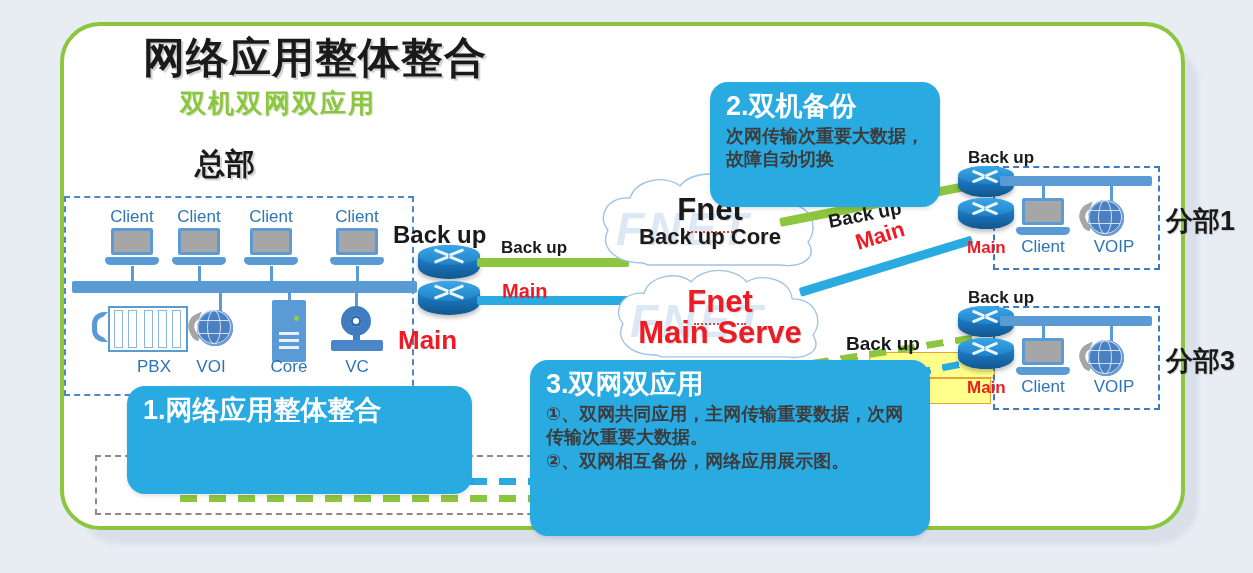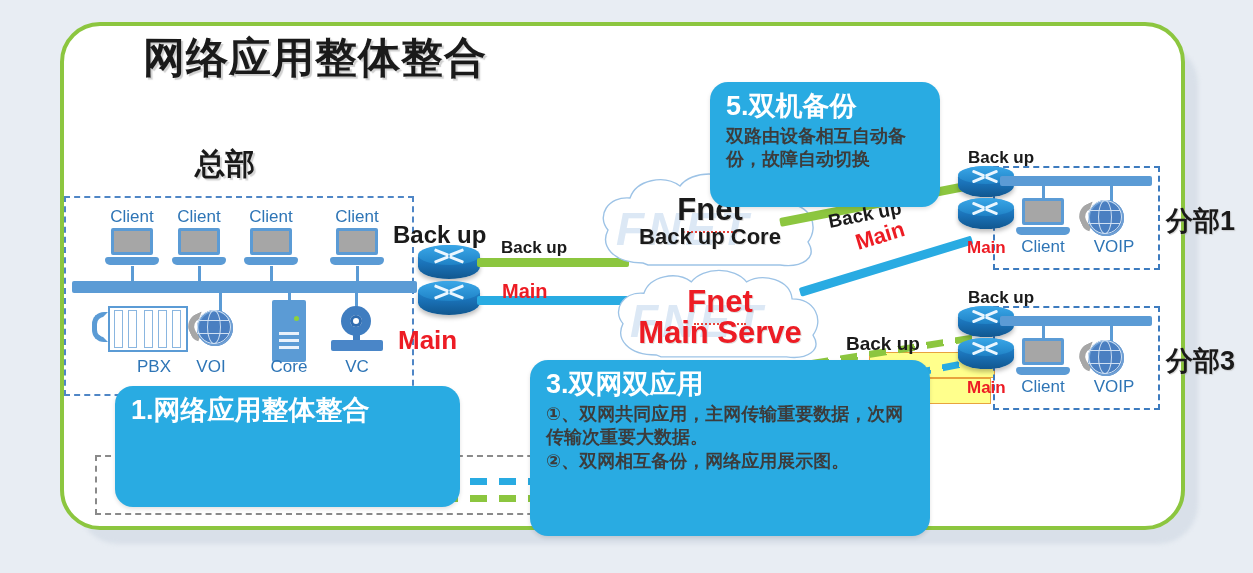--- a/index.html
+++ b/index.html
@@ -177,20 +177,21 @@
 </style>
 </head>
 <body>
 
 <div id="stage">
 
   <div class="frame-shadow"></div>
   <div class="frame"></div>
 
   <div class="title">网络应用整体整合</div>
+  <div class="subtitle">双机双网双应用</div>
   <div class="hq-title">总部</div>
 
   <div class="dashbox" style="left:64px;top:196px;width:350px;height:200px;"></div>
 
   <div class="bus" style="left:72px;top:281px;width:345px;"></div>
 
   <div>
     <div class="dev-label" style="left:104px;top:208px;">Client</div>
     <div class="laptop" style="left:105px;top:228px;">
       <div class="lid"></div>
@@ -427,27 +428,27 @@
     <div class="mer" style="left:8px;top:10px;width:32px;height:12px;border-radius:0;border-left:0;border-right:0;"></div>
   </div>
   <div class="dev-label" style="left:1086px;top:378px;">VOIP</div>
 
   <div class="branch-title" style="left:1166px;top:343px;">分部3</div>
 
   <div class="dashbox gray" style="left:95px;top:455px;width:780px;height:60px;"></div>
   <div class="dline cyan" style="left:180px;top:478px;width:700px;"></div>
   <div class="dline green" style="left:180px;top:495px;width:700px;"></div>
 
-  <div class="callout" style="left:115px;top:386px;width:345px;height:121px;">
+  <div class="callout" style="left:127px;top:386px;width:345px;height:108px;">
     <div class="c-title">1.网络应用整体整合</div>
   </div>
 
   <div class="callout" style="left:710px;top:82px;width:230px;height:125px;">
-    <div class="c-title">5.双机备份</div>
-    <div class="c-body">双路由设备相互自动备份，故障自动切换</div>
+    <div class="c-title">2.双机备份</div>
+    <div class="c-body">次网传输次重要大数据，故障自动切换</div>
   </div>
 
   <div class="callout" style="left:530px;top:360px;width:400px;height:176px;">
     <div class="c-title">3.双网双应用</div>
     <div class="c-body" style="white-space:pre-line;">①、双网共同应用，主网传输重要数据，次网传输次重要大数据。
 ②、双网相互备份，网络应用展示图。</div>
   </div>
 
 </div>
 

